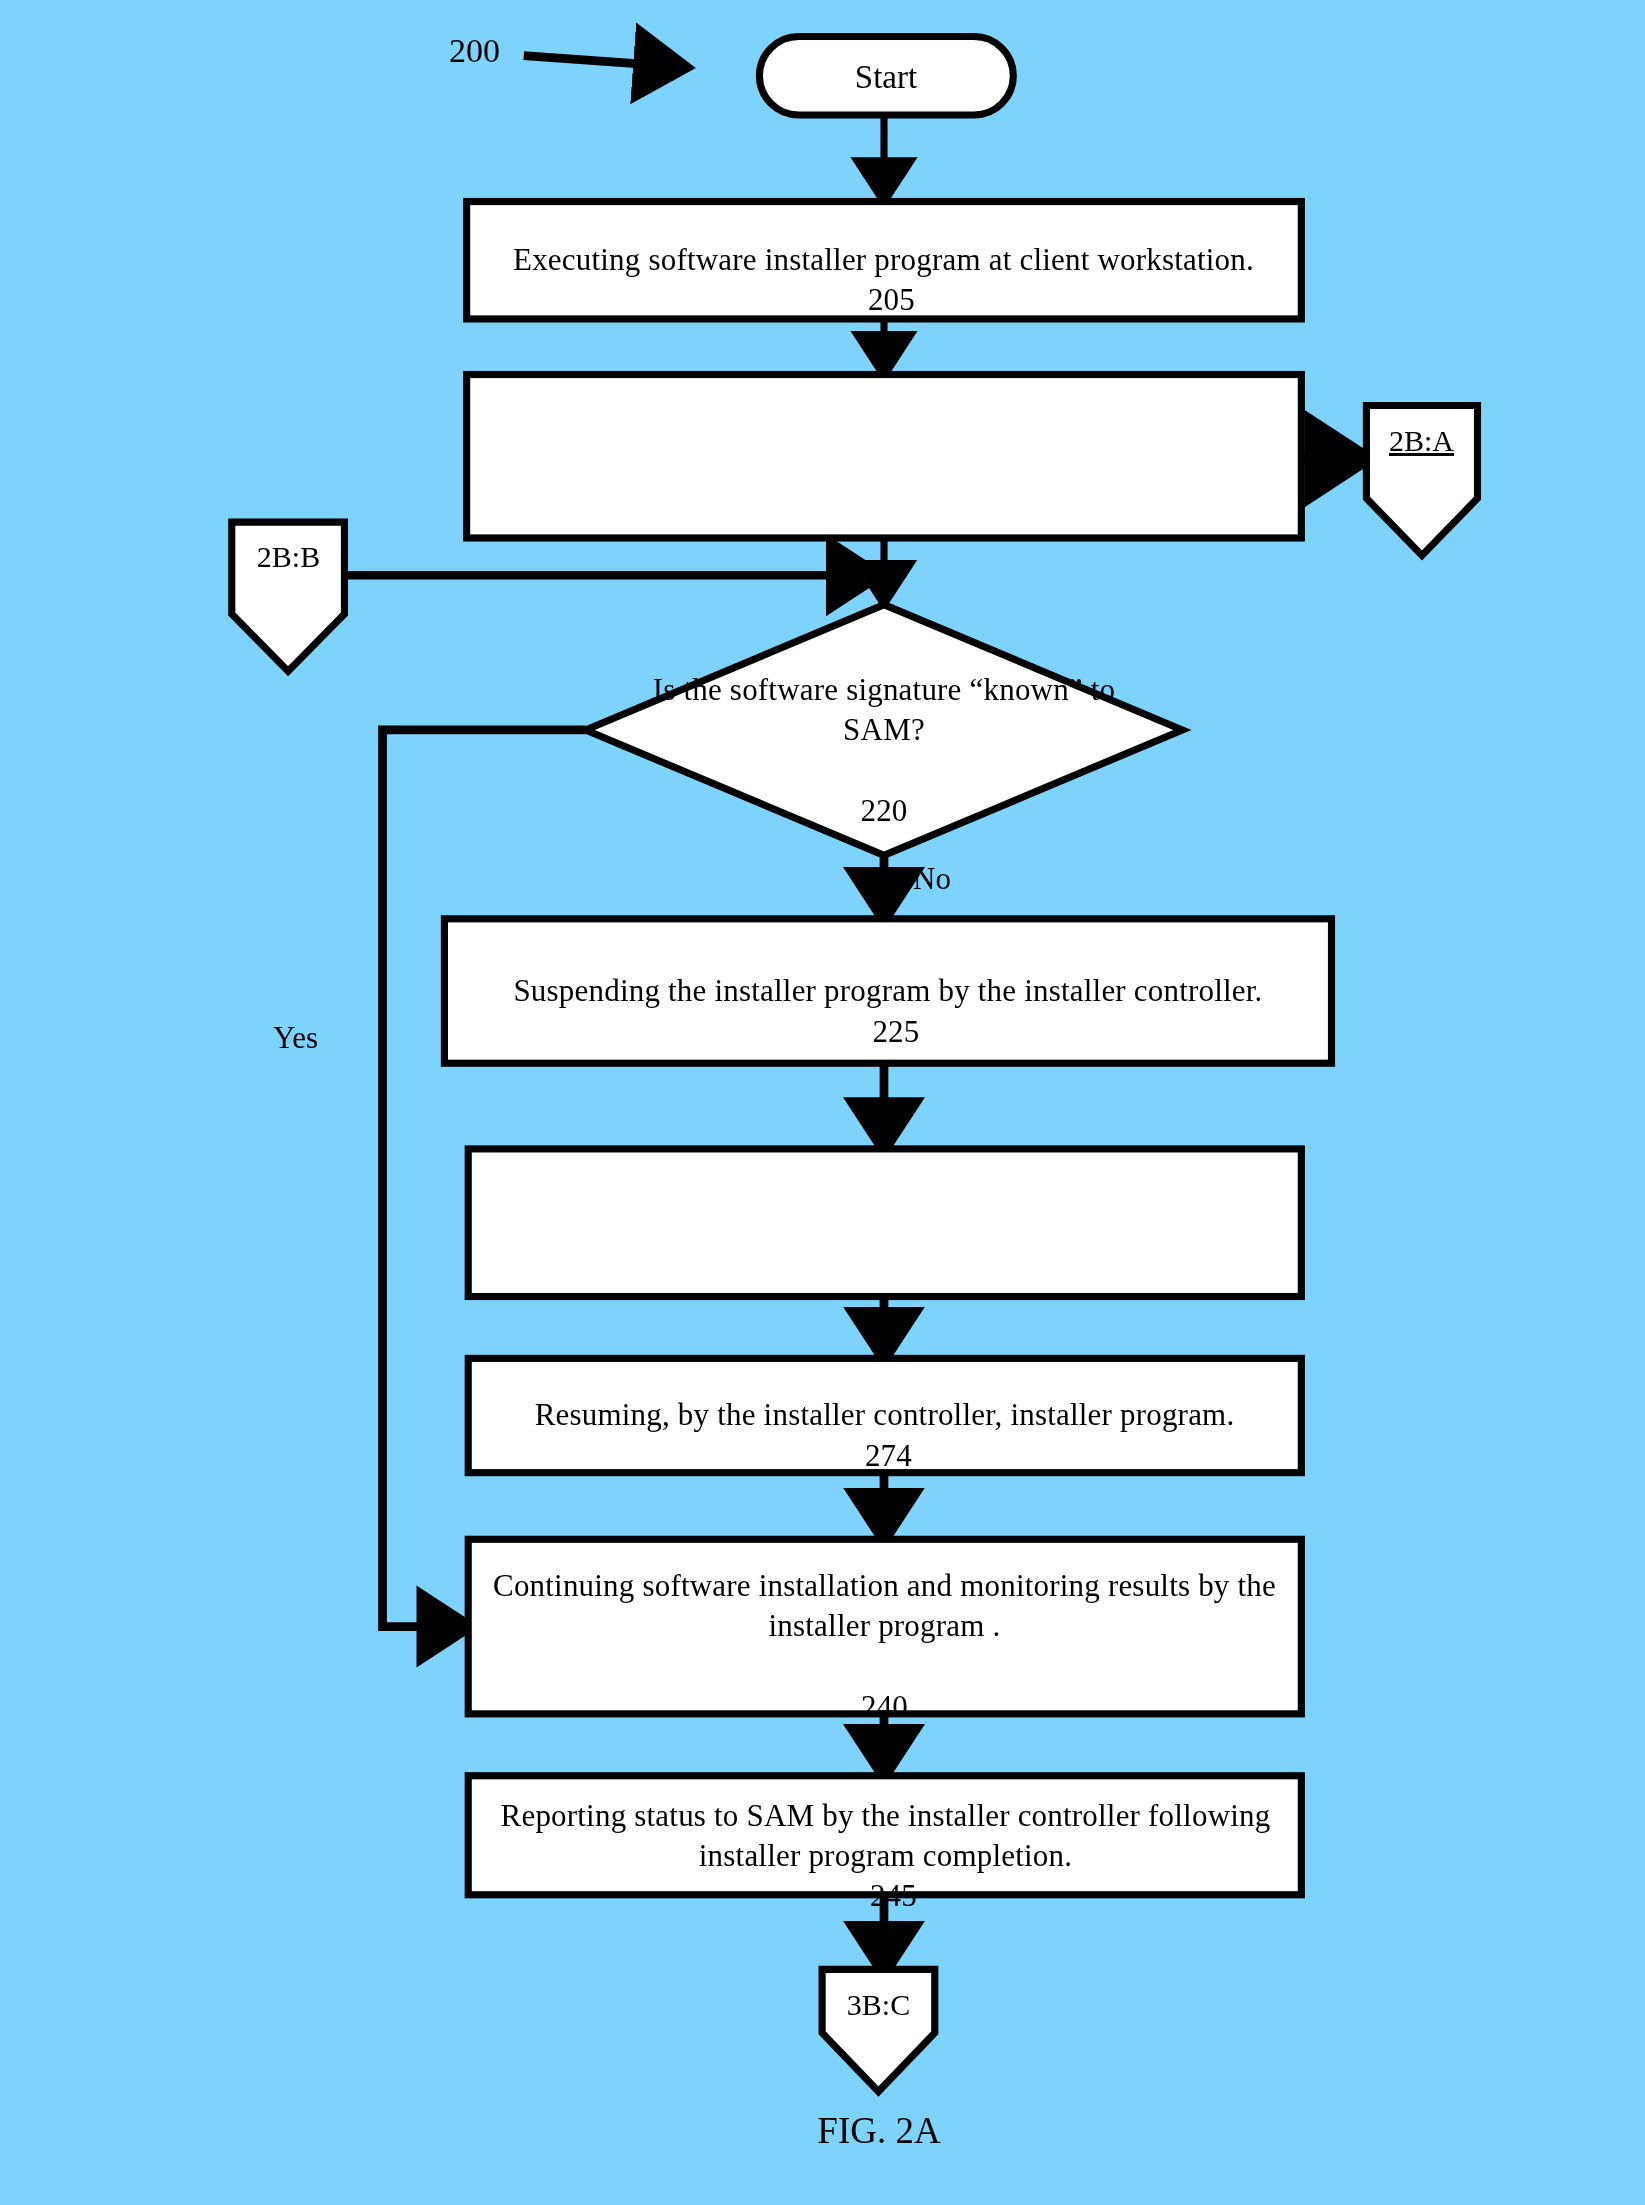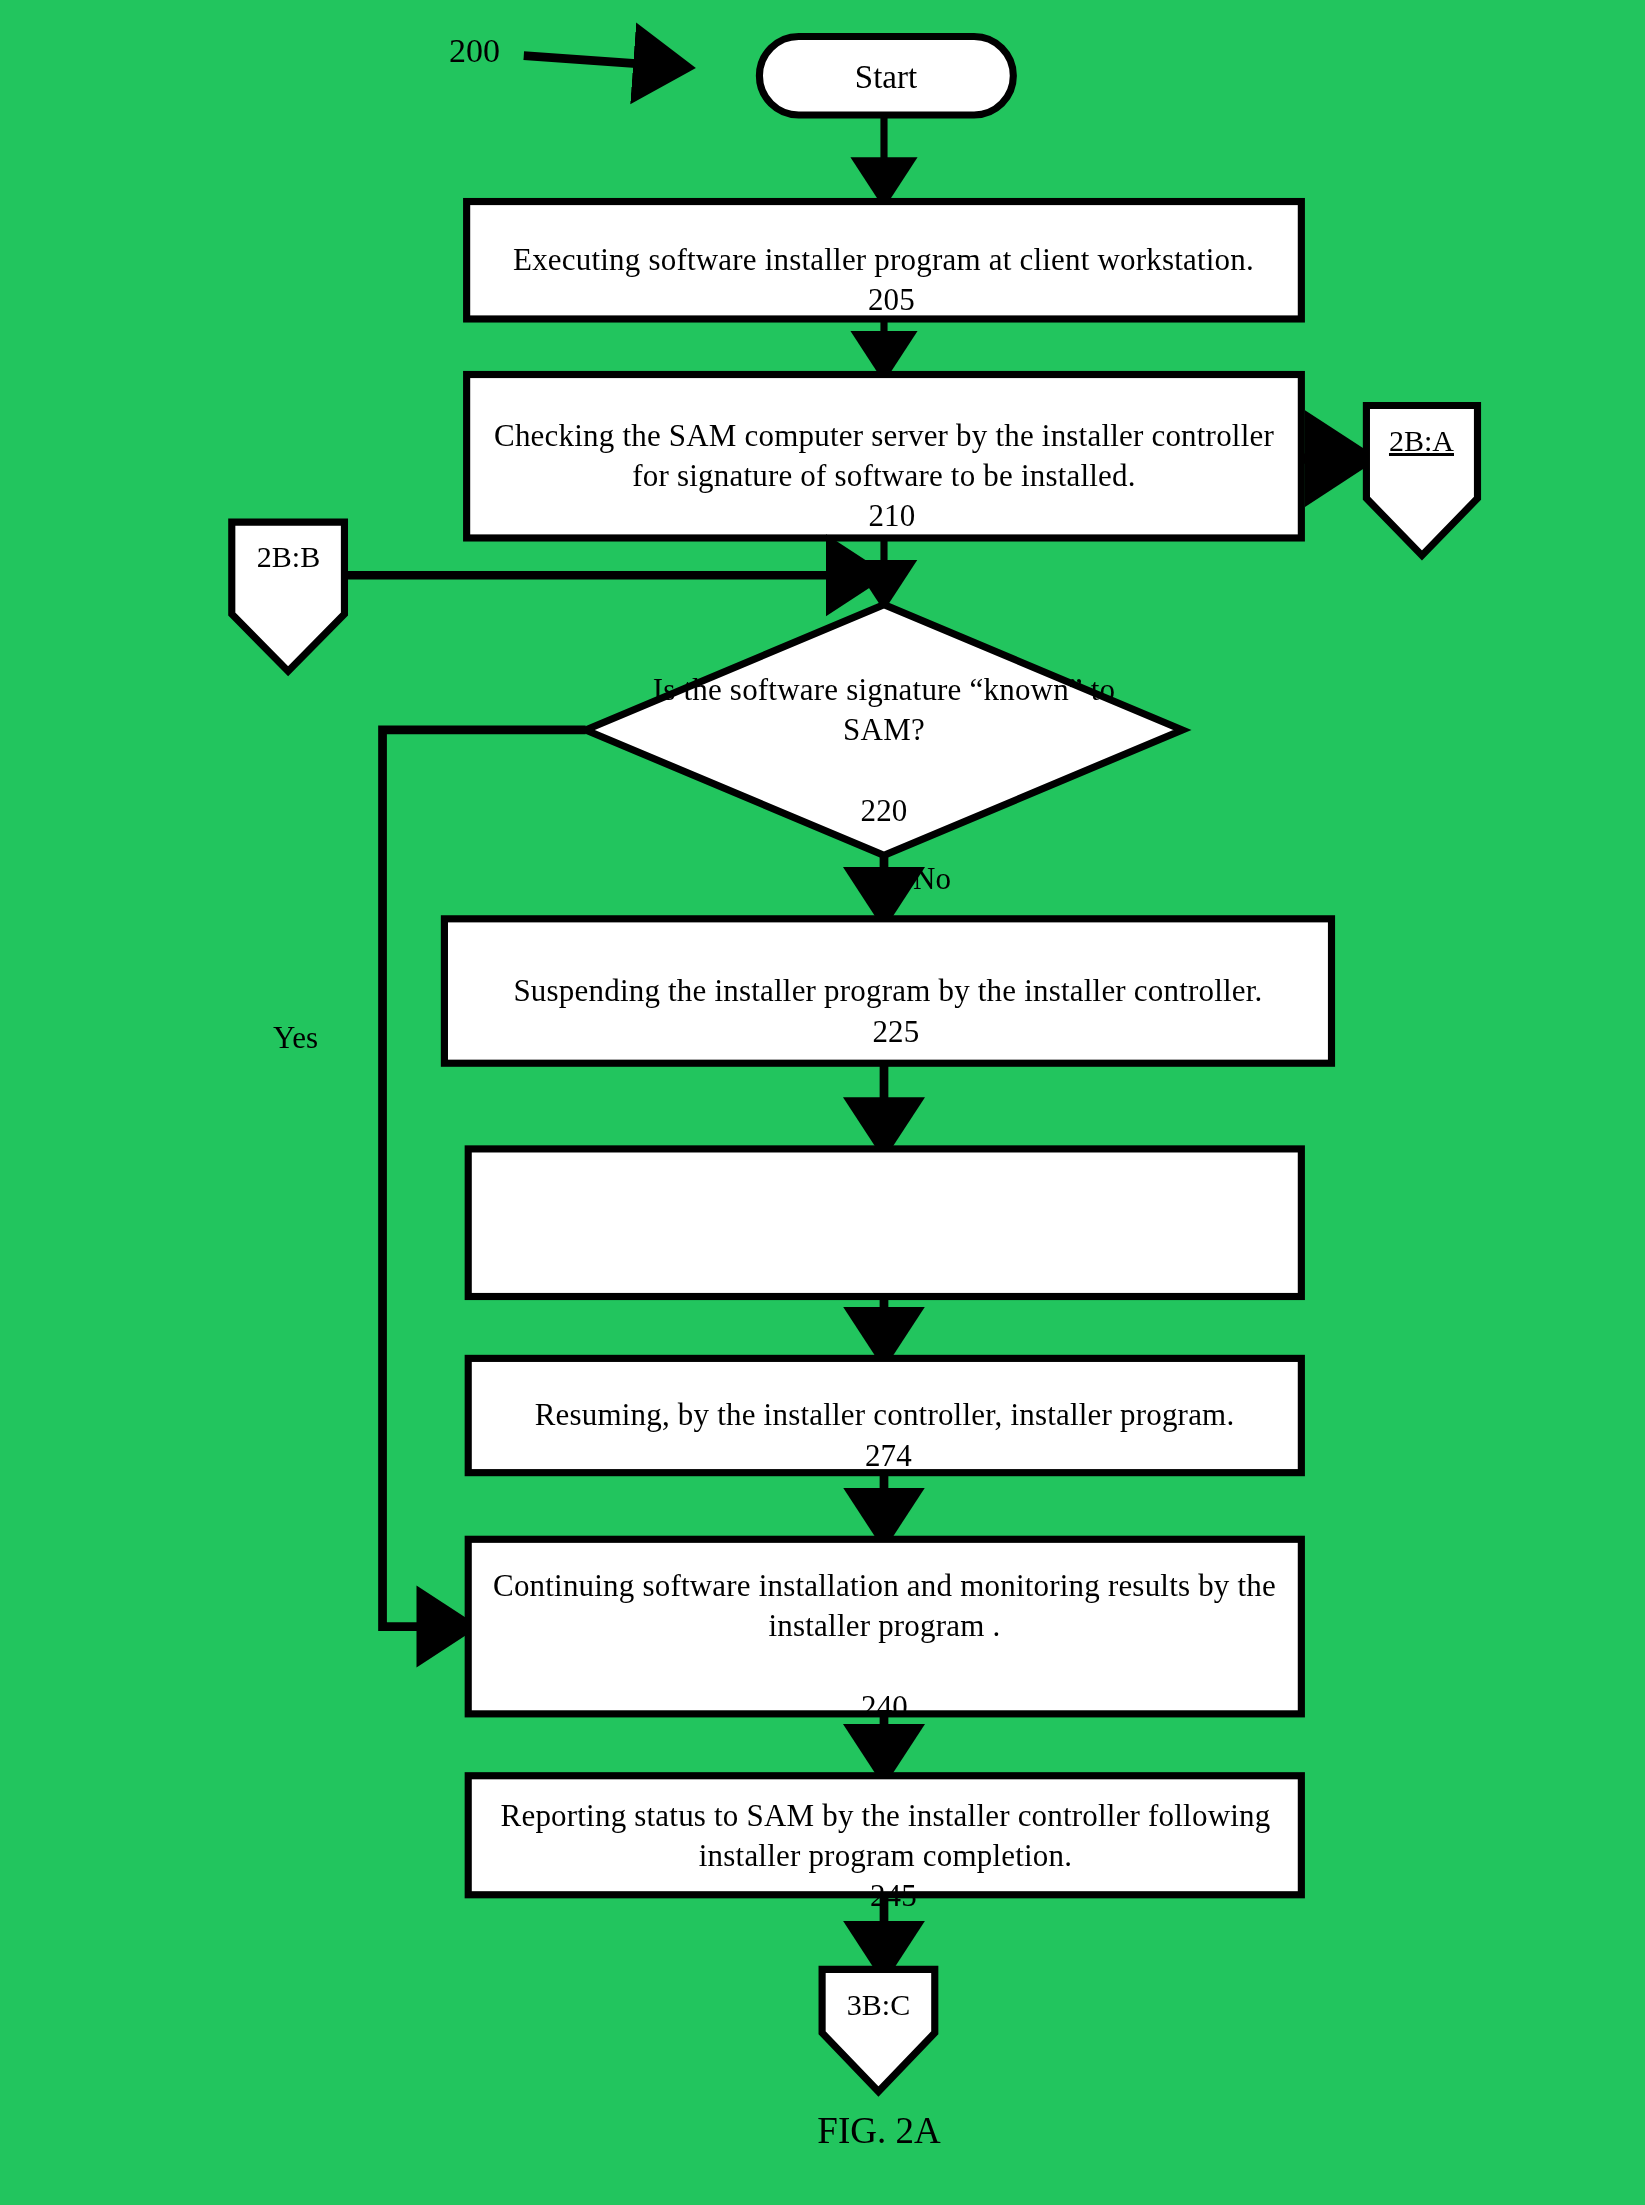--- a/index.html
+++ b/index.html
@@ -4,21 +4,21 @@
 <style>
   html, body {
     margin: 0;
     padding: 0;
     background: #ffffff;
   }
   #sheet {
     position: relative;
     width: 1645px;
     height: 2205px;
-    background: #22c55e;
+    background: #7dd3fc;
     overflow: hidden;
     font-family: "Liberation Serif", "DejaVu Serif", serif;
     color: #000000;
   }
   #flow-svg {
     position: absolute;
     left: 0;
     top: 0;
     width: 1645px;
     height: 2205px;
@@ -139,26 +139,20 @@
 
   <div class="term-label" style="left:759px; top:59px; width:254px;">Start</div>
 
   <div class="node-text" style="left:482px; top:203px; width:803px; height:114px;">
     <div>
       <span>Executing software installer program at client workstation.</span>
       <span>&nbsp;&nbsp;</span><span class="ref-num">205</span>
     </div>
   </div>
 
-  <div class="node-text" style="left:476px; top:376px; width:816px; height:160px;">
-    <div>
-      <span>Checking the SAM computer server by the installer controller for signature of software to be installed.</span>
-      <span>&nbsp;&nbsp;</span><span class="ref-num">210</span>
-    </div>
-  </div>
 
   <div class="callout-label" style="left:1366px; top:424px; width:111px;text-decoration:underline;">2B:A</div>
 
   <div class="callout-label" style="left:232px; top:540px; width:113px;">2B:B</div>
 
   <div class="node-text" style="left:630px; top:651px; width:508px; height:159px;">
     <div>
       <span>Is the software signature “known” to SAM?</span>
       <br><span class="ref-num">220</span>
     </div>

